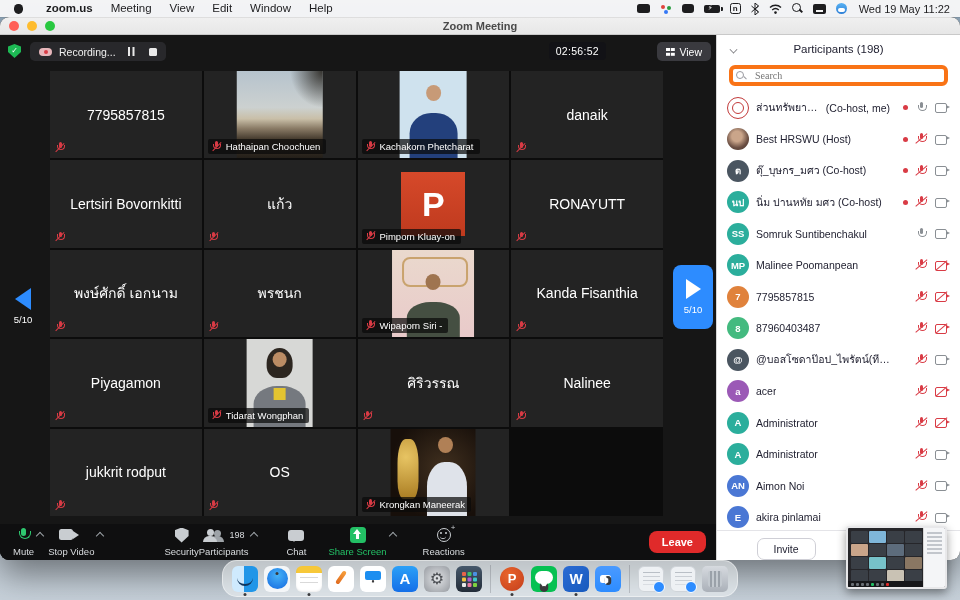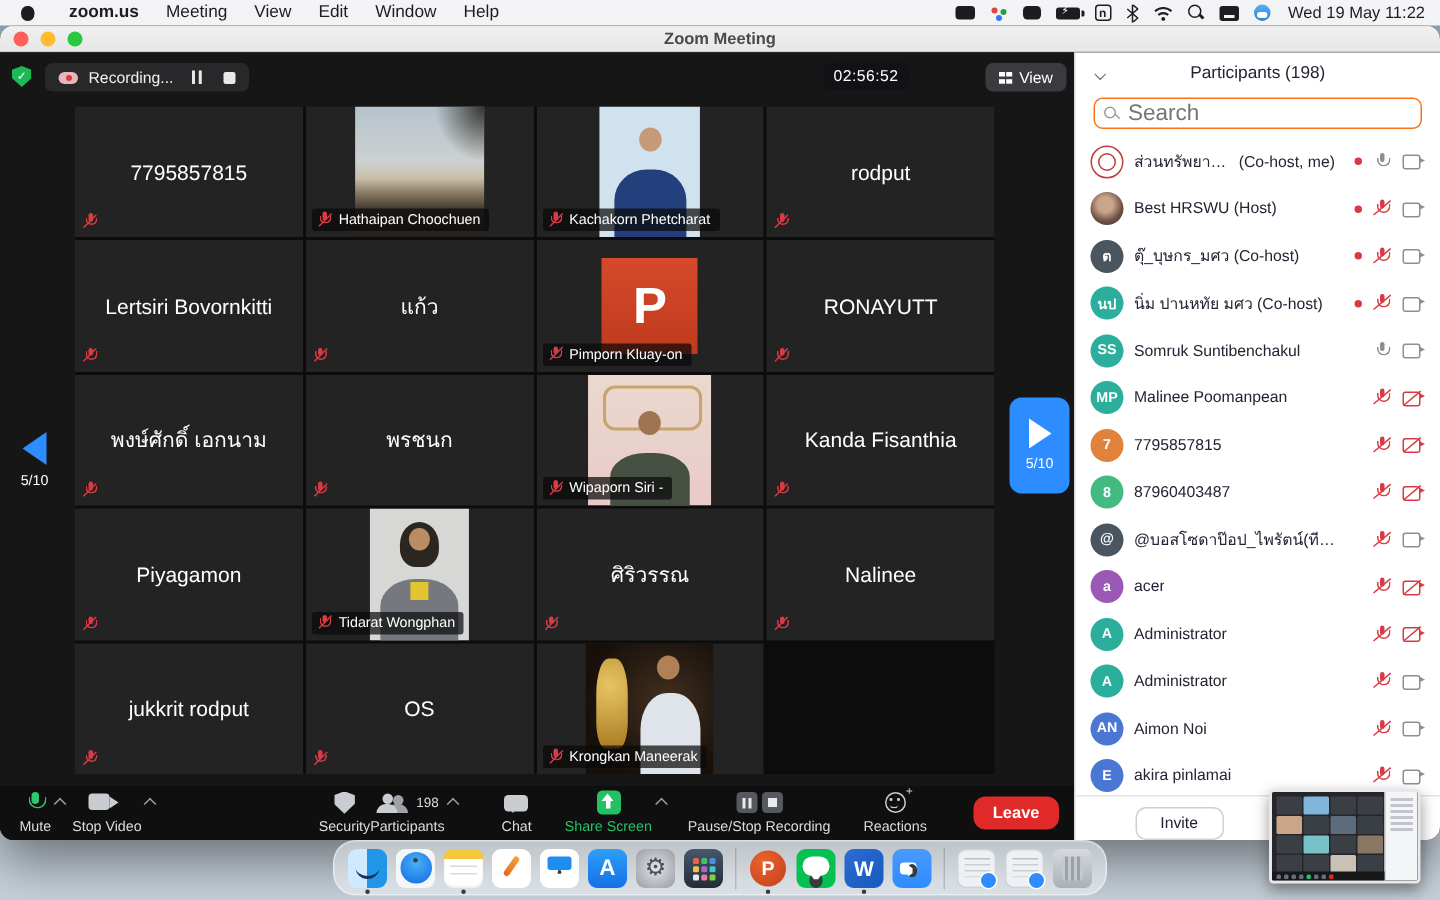--- a/index.html
+++ b/index.html
@@ -127,21 +127,21 @@
 
   
   .panel{width:244px;background:#fff;display:flex;flex-direction:column;border-left:1px solid #d7d7d7}
   .phead{position:relative;height:28px;display:flex;align-items:center;justify-content:center;font-size:11.5px;color:#232333}
   .pchev{position:absolute;left:13px;top:11px;width:7px;height:7px;border-left:1.5px solid #747478;border-bottom:1.5px solid #747478;transform:rotate(-45deg) scale(.8)}
   .psearch{padding:2px 12px 6px}
   .swrap{position:relative}
   .sicon{position:absolute;left:7px;top:5.5px;width:10px;height:10px}
   .sicon::before{content:'';position:absolute;left:0;top:0;width:6px;height:6px;border:1.4px solid #9a9aa0;border-radius:50%}
   .sicon::after{content:'';position:absolute;left:6.5px;top:6.5px;width:3.5px;height:1.4px;background:#9a9aa0;transform:rotate(45deg)}
-  .sinput{width:100%;height:21px;border:1px solid #f97316;border-radius:6px;padding:0 6px 0 22px;font-size:15px;color:#333;outline:none;font-family:Liberation Sans, sans-serif;background:#fff}
+  .sinput{width:100%;height:21px;border:4px solid #f97316;border-radius:6px;padding:0 6px 0 22px;font-size:10px;color:#333;outline:none;font-family:Liberation Serif, serif;background:#fff}
   .plist{flex:1;overflow:hidden}
   .prow{height:31.5px;display:flex;align-items:center;padding:0 10px;gap:7px}
   .pav{flex:none;width:22px;height:22px;border-radius:50%;color:#fff;font-size:9.5px;font-weight:700;display:flex;align-items:center;justify-content:center}
   .av-teal{background:#2bae9c}.av-orange{background:#e0823c}.av-green{background:#43ba7f}.av-slate{background:#4a5560}.av-purple{background:#9b59b6}.av-blue{background:#4a77d4}
   .av-logo{background:#fff;border:1.5px solid #c23b3b;position:relative}
   .av-logo::after{content:'';width:10px;height:10px;border:1.5px solid #c23b3b;border-radius:50%}
   .av-photo{background:radial-gradient(circle at 45% 38%,#caa58a 0 28%,#6b4f43 62%,#463229)}
   .pname{font-size:10.5px;color:#232333;white-space:nowrap;overflow:hidden;text-overflow:ellipsis}
   .psuffix{font-size:10.5px;color:#232333;white-space:nowrap;margin-left:auto}
   .ricons{margin-left:auto;display:flex;align-items:center;gap:7px;flex:none}
@@ -293,21 +293,21 @@
                 <span class="tmic">
                   <i class="sl"></i>
                 </span>
                 <span>Kachakorn Phetcharat</span>
               </div>
             </div>
           <div class="tile">
               <span class="tmic">
                 <i class="sl"></i>
               </span>
-              <div class="tname">rodput</div>
+              <div class="tname">danaik</div>
             </div>
 
           <div class="tile">
               <span class="tmic">
                 <i class="sl"></i>
               </span>
               <div class="tname">Lertsiri Bovornkitti</div>
             </div>
           <div class="tile">
               <span class="tmic">
@@ -439,21 +439,21 @@
           <span class="lbl">Mute</span>
         </div>
         <span class="chv"></span>
         <div class="tbi">
           <span class="ich">
               <span class="tb-cam"></span>
             </span>
           <span class="lbl">Stop Video</span>
         </div>
         <span class="chv"></span>
-        <div class="tbi" style="margin-left:104px">
+        <div class="tbi" style="margin-left:56px">
           <span class="ich">
               <span class="tb-shield"></span>
             </span>
           <span class="lbl">Security</span>
         </div>
         <div class="tbi" style="">
           <span class="ich">
               <span class="tb-ppl"></span>
               <span class="cnt">198</span>
             </span>
@@ -466,27 +466,20 @@
             </span>
           <span class="lbl">Chat</span>
         </div>
         <div class="tbi grn" style="margin-left:22px">
           <span class="ich">
               <span class="tb-share"></span>
             </span>
           <span class="lbl">Share Screen</span>
         </div>
         <span class="chv"></span>
-        <div class="tbi" style="margin-left:10px">
-          <span class="ich">
-              <i class="tb-pa"></i>
-              <i class="tb-st"></i>
-            </span>
-          <span class="lbl">Pause/Stop Recording</span>
-        </div>
         <div class="tbi" style="margin-left:22px">
           <span class="ich">
               <span class="tb-re"></span>
               <span class="replus">+</span>
             </span>
           <span class="lbl">Reactions</span>
         </div>
         <button class="leave">Leave</button>
       </div>
     </div>

